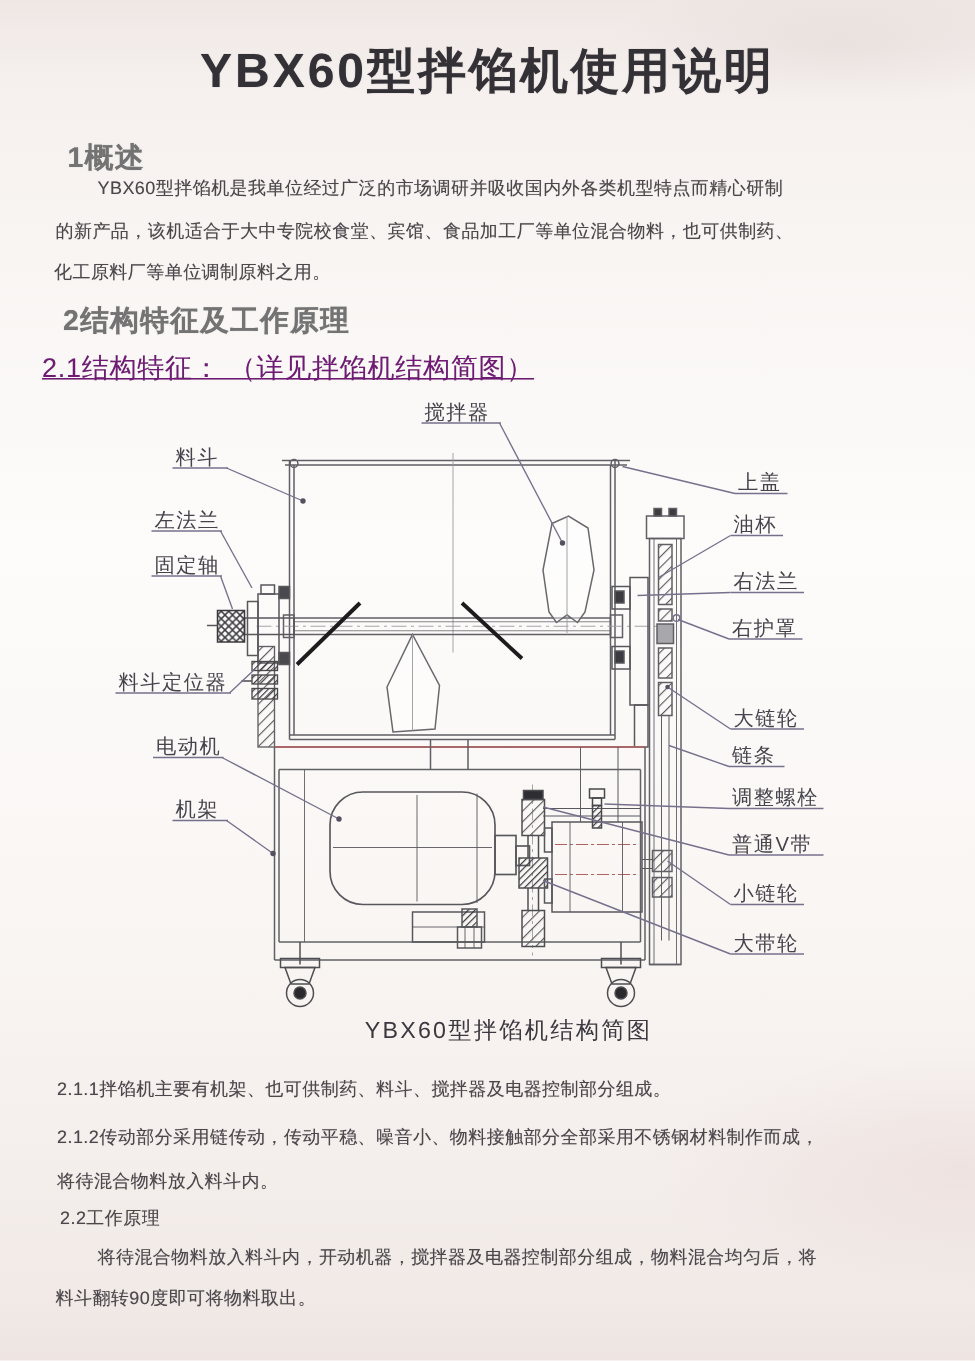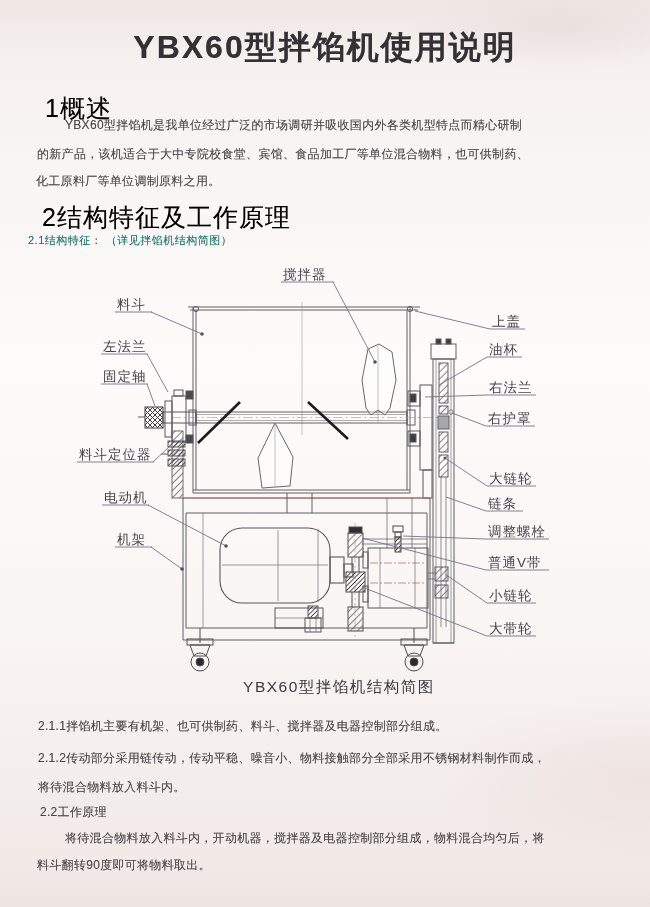--- a/index.html
+++ b/index.html
@@ -12,30 +12,31 @@
       radial-gradient(300px 120px at 640px 780px, rgba(225,200,198,.30), rgba(225,200,198,0) 70%),
       linear-gradient(180deg,#efe7e4 0%,#f6f1ef 7%,#fdfcfb 40%,#f9f5f3 70%,#f1eae7 95%,#eee5e2 100%);
   }
   .abs{position:absolute;}
   .title{
     left:0;top:26px;width:650px;text-align:center;
     font-size:32px;font-weight:bold;letter-spacing:2px;color:#333136;
     text-shadow:0 0 .6px rgba(50,48,54,.55);
   }
   .h1{
-    font-size:25px;font-weight:normal;color:#000000;letter-spacing:1px;
+    font-size:19px;font-weight:bold;color:#737373;letter-spacing:1px;
     text-shadow:0 0 .5px rgba(55,53,58,.5);
   }
   .bl{
     font-size:12px;color:#4b474b;letter-spacing:.3px;white-space:nowrap;
     text-shadow:0 0 .5px rgba(70,66,70,.4);
   }
   .sub{
-    font-size:11px;color:#0f766e;letter-spacing:.5px;white-space:nowrap;
+    font-size:18px;color:#701a75;letter-spacing:.5px;white-space:nowrap;
     text-shadow:0 0 .4px rgba(80,76,85,.35);
+    text-decoration:underline;
   }
   svg text{
     font-family:"Liberation Sans","DejaVu Sans",sans-serif;
     fill:#46434c;letter-spacing:1px;
   }
   .lbl{font-size:13.5px;}
   .cap{font-size:15.5px;letter-spacing:1.5px;fill:#3b393f;}
 </style>
 </head>
 <body>

